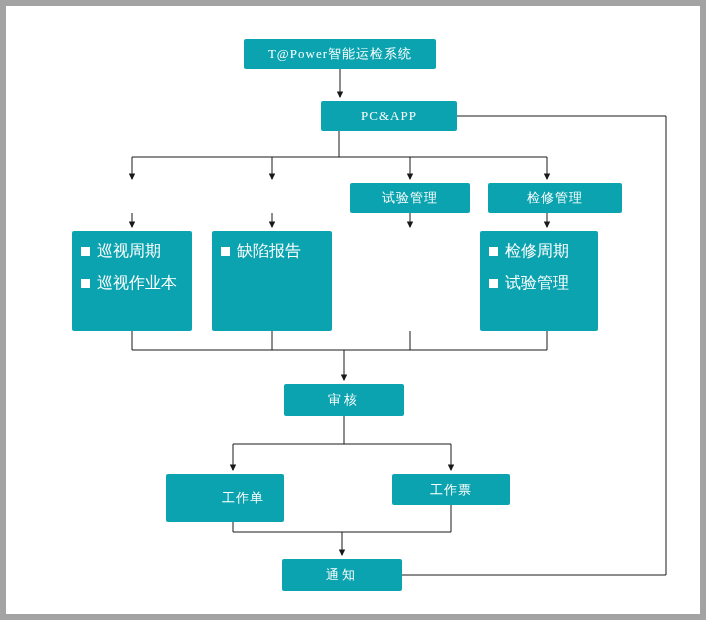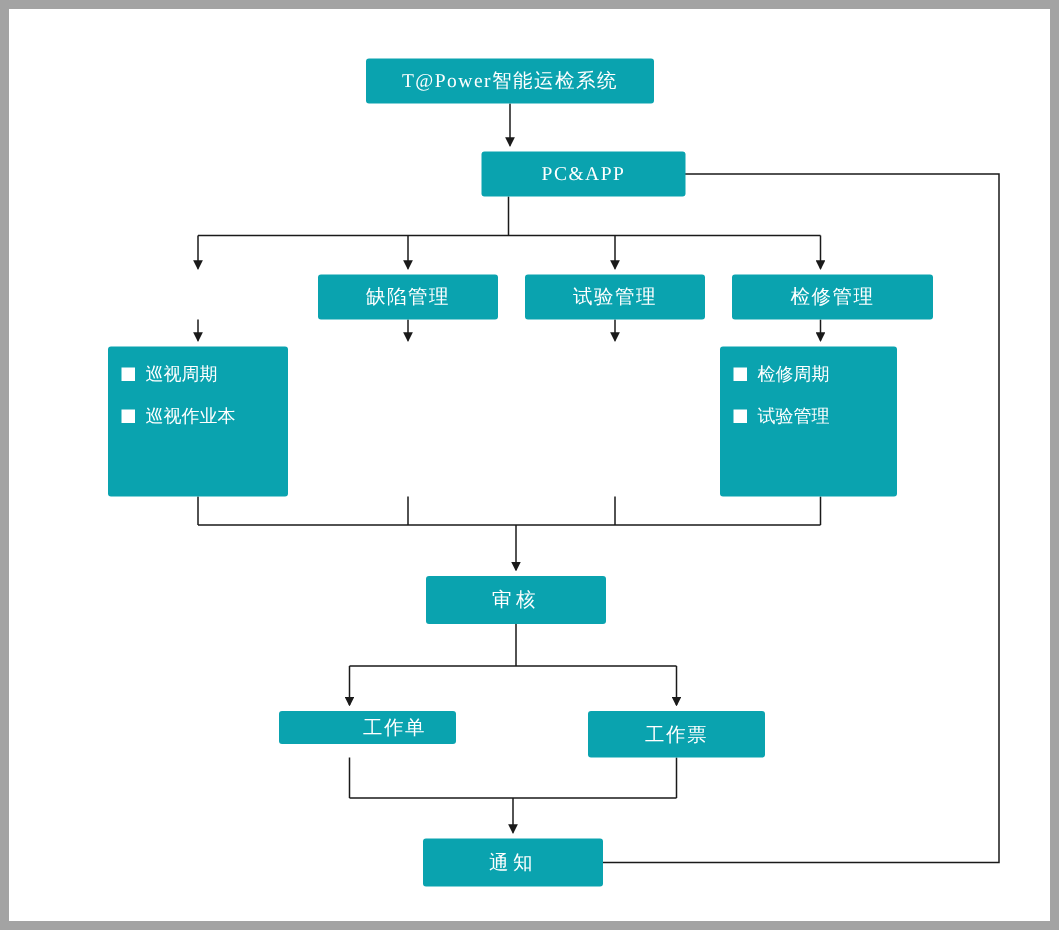--- a/index.html
+++ b/index.html
@@ -29,21 +29,21 @@
   .node.wide-space { letter-spacing: 3px; }
   .detail {
     display: block;
     padding: 10px 9px;
     letter-spacing: 0;
   }
   .item {
     display: flex;
     align-items: center;
     gap: 7px;
-    font-size: 12px;
+    font-size: 16px;
     margin-bottom: 11px;
     white-space: nowrap;
   }
   .checkbox {
     width: 9px;
     height: 9px;
     background: #ffffff;
     flex: 0 0 auto;
   }
 </style>
@@ -84,48 +84,53 @@
       <path d="M336,526 V549" marker-end="url(#arrow)"></path>
 
       <path d="M396,569 H660 V110 H405" marker-end="url(#arrow)"></path>
     </g>
   </svg>
 
   <div class="node" style="left:238px; top:33px; width:192px; height:30px;">T@Power智能运检系统</div>
 
   <div class="node" style="left:275px; top:95px; width:136px; height:30px;margin-left:40px;">PC&amp;APP</div>
 
-  <div class="node" style="left:206px; top:177px; width:120px; height:30px;">缺陷管理</div>
   <div class="node" style="left:344px; top:177px; width:120px; height:30px;">试验管理</div>
   <div class="node" style="left:482px; top:177px; width:134px; height:30px;">检修管理</div>
 
   <div class="node detail" style="left:66px; top:225px; width:120px; height:100px;">
     <div class="item">
       <span class="checkbox"></span>
       <span>巡视周期</span>
     </div>
     <div class="item">
       <span class="checkbox"></span>
       <span>巡视作业本</span>
     </div>
   </div>
 
+  <div class="node detail" style="left:206px; top:225px; width:120px; height:100px;">
+    <div class="item">
+      <span class="checkbox"></span>
+      <span>缺陷报告</span>
+    </div>
+  </div>
 
 
   <div class="node detail" style="left:474px; top:225px; width:118px; height:100px;">
     <div class="item">
       <span class="checkbox"></span>
       <span>检修周期</span>
     </div>
     <div class="item">
       <span class="checkbox"></span>
       <span>试验管理</span>
     </div>
   </div>
 
   <div class="node wide-space" style="left:278px; top:378px; width:120px; height:32px;">审核</div>
 
-  <div class="node" style="left:180px; top:468px; width:118px; height:22px;padding-left:36px;">工作单</div>
+  <div class="node" style="left:160px; top:468px; width:118px; height:48px;padding-left:36px;">工作单</div>
   <div class="node" style="left:386px; top:468px; width:118px; height:31px;">工作票</div>
 
   <div class="node wide-space" style="left:276px; top:553px; width:120px; height:32px;">通知</div>
 
 </div>
 
 </body></html>

